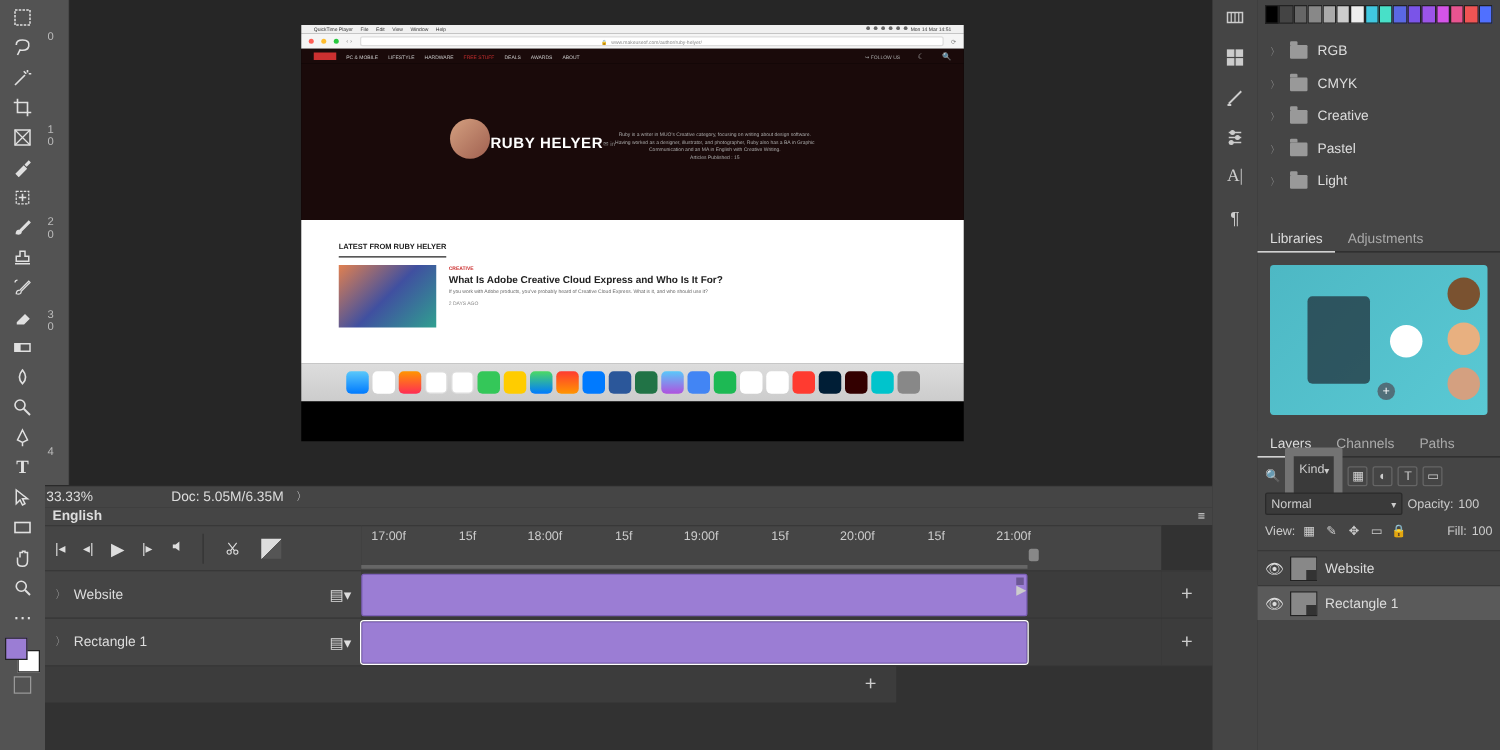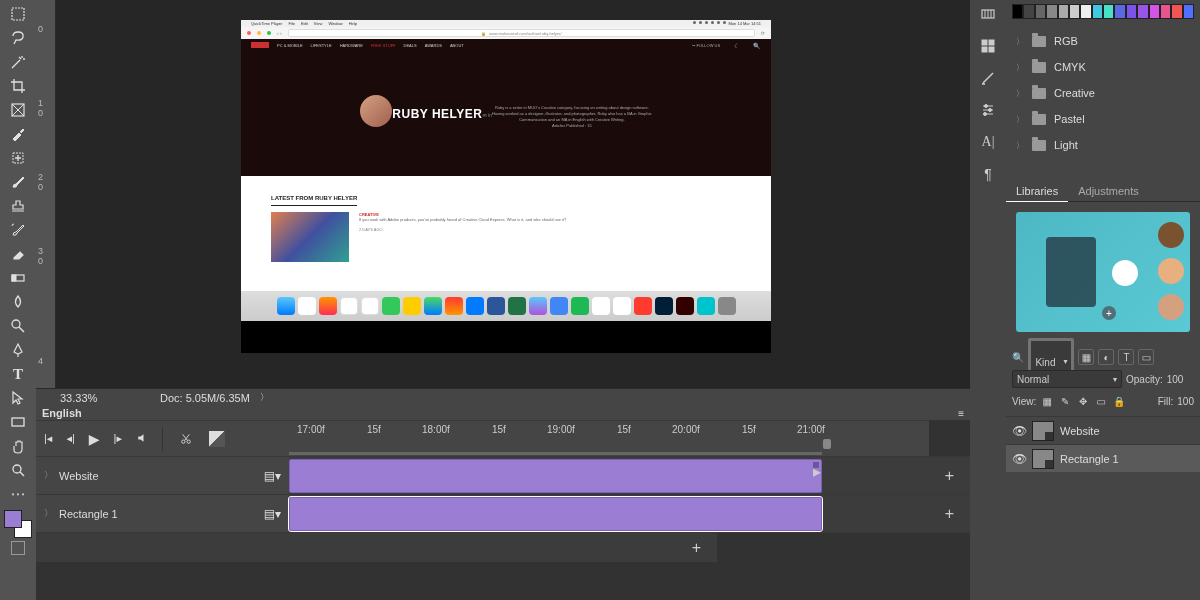--- a/index.html
+++ b/index.html
@@ -45,21 +45,21 @@
 .article-img{width:78px;height:50px;background:linear-gradient(135deg,#e08050,#4050a0,#30a090);}
 .article-txt{flex:1;}
 .article-cat{font-size:4px;color:#cc3030;font-weight:700;}
 .article-title{font-size:8px;font-weight:700;color:#222;margin:2px 0;}
 .article-desc{font-size:4px;color:#666;line-height:1.4;}
 .article-date{font-size:4px;color:#888;margin-top:4px;}
 .dock{height:30px;background:linear-gradient(#ddd,#ccc);display:flex;align-items:center;justify-content:center;gap:3px;padding:0 10px;}
 .dock-app{width:18px;height:18px;border-radius:4px;}
 
 
-.status-bar { position: absolute; left: 36px; top: 388px; width: 934px; height: 18px; background: #454545; border-top:1px solid #2a2a2a; display:flex;align-items:center;font-size:11px;color:#ddd;padding:0 24px;}
+.status-bar { position: absolute; left: 36px; top: 388px; width: 934px; height: 18px; background: #454545; border-top:1px solid #2a2a2a; display:flex;align-items:center;font-size:11px;color:#ddd;padding:0 1px;}
 .status-bar .zoom{width:90px;}
 .status-bar .doc{margin-left:10px;}
 .status-bar .chev{margin-left:10px;font-size:9px;}
 
 
 .timeline-hdr { position: absolute; left: 36px; top: 406px; width: 934px; height: 14px; background: #454545; display:flex;align-items:center;font-size:11px;color:#ddd;padding:0 6px;font-weight:600;}
 .timeline-hdr .menu{margin-left:auto;font-size:10px;}
 
 
 .timeline-controls { position: absolute; left: 36px; top: 420px; width: 253px; height: 36px; background: #454545; display:flex;align-items:center;gap:14px;padding:0 8px;border-top:1px solid #383838;}
@@ -113,21 +113,21 @@
 .lib-thumb .box{position:absolute;width:50px;height:70px;left:30px;top:25px;background:rgba(30,40,50,0.7);border-radius:4px;}
 .lib-thumb .circ{position:absolute;width:26px;height:26px;border-radius:50%;background:#fff;left:96px;top:48px;}
 .lib-thumb .face{position:absolute;width:26px;height:26px;border-radius:50%;right:6px;}
 .lib-thumb .f1{top:10px;background:#7a5230;}
 .lib-thumb .f2{top:46px;background:#e8b080;}
 .lib-thumb .f3{top:82px;background:#d4a080;}
 .lib-thumb .plus{position:absolute;left:86px;bottom:12px;width:14px;height:14px;border-radius:50%;background:rgba(80,90,100,0.8);color:#fff;font-size:10px;display:flex;align-items:center;justify-content:center;}
 .layer-controls{padding:4px 6px;font-size:10px;color:#ccc;}
 .lc-row{display:flex;align-items:center;gap:4px;height:22px;}
 .lc-search{flex:0 0 auto;}
-.lc-kind{width:46px;height:18px;background:#3a3a3a;border:3px solid #737373;display:flex;align-items:flex-start;padding:16px 4px;font-size:10px;border-radius:2px;}
+.lc-kind{width:46px;height:18px;background:#3a3a3a;border:7px solid #737373;display:flex;align-items:flex-end;padding:16px 4px;font-size:10px;border-radius:2px;}
 .lc-chev{font-size:8px;margin-left:auto;}
 .lc-filter-ico{width:16px;height:16px;border:1px solid #666;border-radius:2px;display:flex;align-items:center;justify-content:center;font-size:10px;}
 .lc-blend{flex:0 0 110px;height:18px;background:#3a3a3a;border:1px solid #2a2a2a;display:flex;align-items:center;padding:0 4px;font-size:10px;border-radius:2px;}
 .lc-prop{font-size:10px;}
 .lc-val{font-size:10px;}
 .lc-locks{display:flex;gap:4px;align-items:center;}
 .lc-lock-ico{width:14px;height:14px;display:flex;align-items:center;justify-content:center;font-size:10px;}
 
 .layer-list{}
 .layer{height:28px;display:flex;align-items:center;padding:0 6px;gap:6px;font-size:11px;color:#ddd;border-top:1px solid #383838;}
@@ -315,20 +315,21 @@
         <div>Communication and an MA in English with Creative Writing.</div>
         <div>Articles Published : 15</div>
       </div>
     </div>
     <div class="content">
       <div class="section-title">LATEST FROM RUBY HELYER</div>
       <div class="article">
         <div class="article-img"></div>
         <div class="article-txt">
           <div class="article-cat">CREATIVE</div>
+          <div class="article-title">What Is Adobe Creative Cloud Express and Who Is It For?</div>
           <div class="article-desc">If you work with Adobe products, you've probably heard of Creative Cloud Express. What is it, and who should use it?</div>
           <div class="article-date">2 DAYS AGO</div>
         </div>
       </div>
     </div>
     <div class="dock">
       <div class="dock-app" style="background:linear-gradient(#5ac8fa,#007aff);"></div>
       <div class="dock-app" style="background:#fff;"></div>
       <div class="dock-app" style="background:linear-gradient(#ff9500,#ff2d55);"></div>
       <div class="dock-app" style="background:#fff;border:1px solid #ddd;"></div>
@@ -526,20 +527,25 @@
     <div class="lib-thumb">
       <div class="box"></div>
         <div class="circ"></div>
       <div class="face f1"></div>
         <div class="face f2"></div>
         <div class="face f3"></div>
       <div class="plus">+</div>
     </div>
   </div>
 
+  <div class="panel-tabs">
+    <div class="ptab active">Layers</div>
+    <div class="ptab">Channels</div>
+    <div class="ptab">Paths</div>
+  </div>
   <div class="layer-controls">
     <div class="lc-row">
       <span class="lc-search">🔍</span>
       <div class="lc-kind">
           <span>Kind</span>
           <span class="lc-chev">▾</span>
         </div>
       <div class="lc-filter-ico">▦</div>
       <div class="lc-filter-ico">◐</div>
       <div class="lc-filter-ico">T</div>

